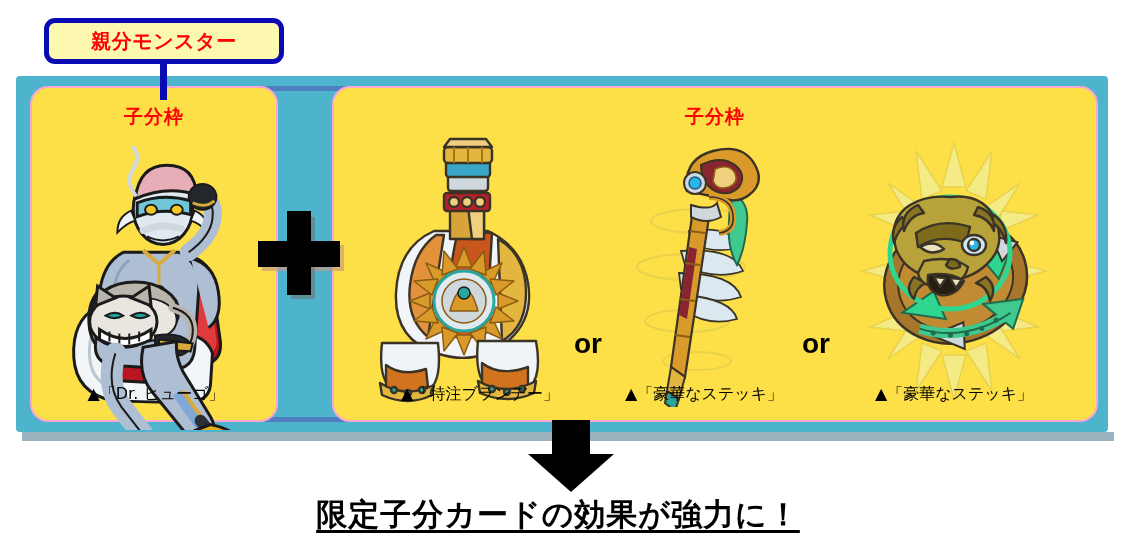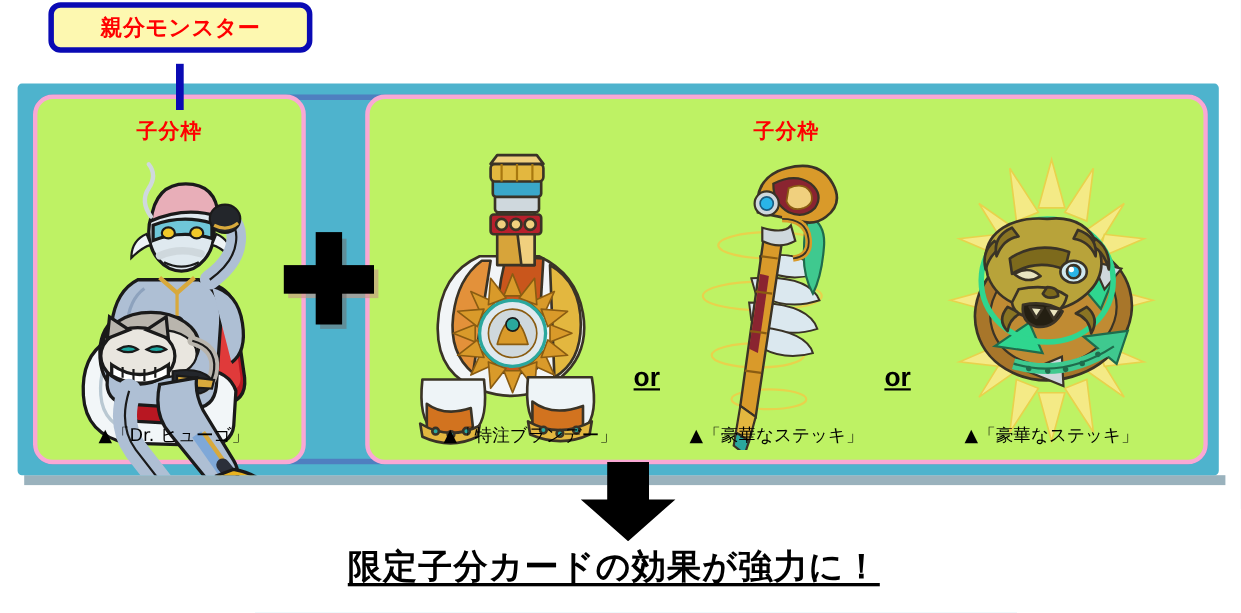--- a/index.html
+++ b/index.html
@@ -13,21 +13,21 @@
     height: 557px;
     position: relative;
     overflow: hidden;
     font-family: "Liberation Sans", "DejaVu Sans", sans-serif;
   }
 
   
   #title-badge {
     position: absolute;
     left: 44px;
-    top: 2px;
+    top: 18px;
     width: 240px;
     height: 46px;
     box-sizing: border-box;
     background: #fdf8b0;
     border: 5px solid #0a0ab4;
     border-radius: 11px;
     display: flex;
     align-items: center;
     justify-content: center;
     z-index: 6;
@@ -79,22 +79,22 @@
     border: 5px solid #4f7fc0;
     border-radius: 18px;
     z-index: 3;
     pointer-events: none;
   }
 
   
   .card {
     position: absolute;
     box-sizing: border-box;
-    background: #bef264;
-    border: 4px solid #f9a8d4;
+    background: #fde047;
+    border: 2px solid #f9a8d4;
     border-radius: 18px;
     z-index: 4;
   }
   #card-boss {
     left: 30px;
     top: 86px;
     width: 248px;
     height: 336px;
   }
   #card-items {
@@ -144,23 +144,22 @@
   #caption-cane { left: 255px; top: 296px; width: 230px; }
   
   #art-ring { left: 520px; top: 48px; width: 200px; height: 270px; }
   #caption-ring { left: 500px; top: 296px; width: 240px; }
 
   
   .or-text {
     position: absolute;
     color: #000000;
     font-weight: bold;
-    font-size: 24px;
+    font-size: 28px;
     font-family: "Liberation Sans", sans-serif;
-    text-decoration: underline;
   }
   #or-1 { left: 240px; top: 240px; }
   #or-2 { left: 468px; top: 240px; }
 
   
   #plus-sign {
     position: absolute;
     left: 252px;
     top: 205px;
     width: 96px;

